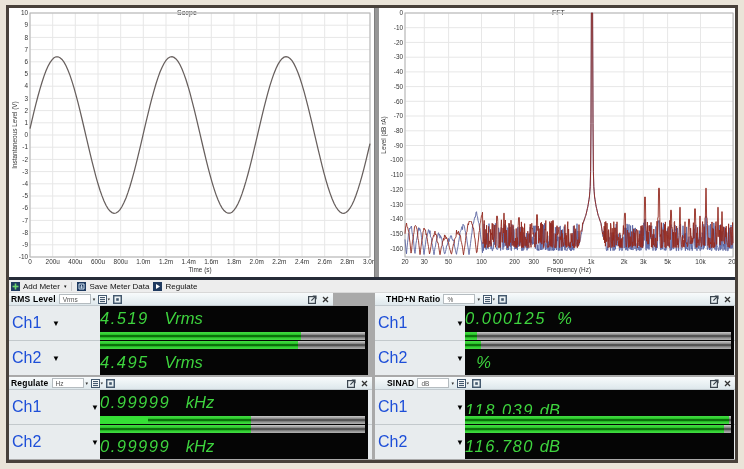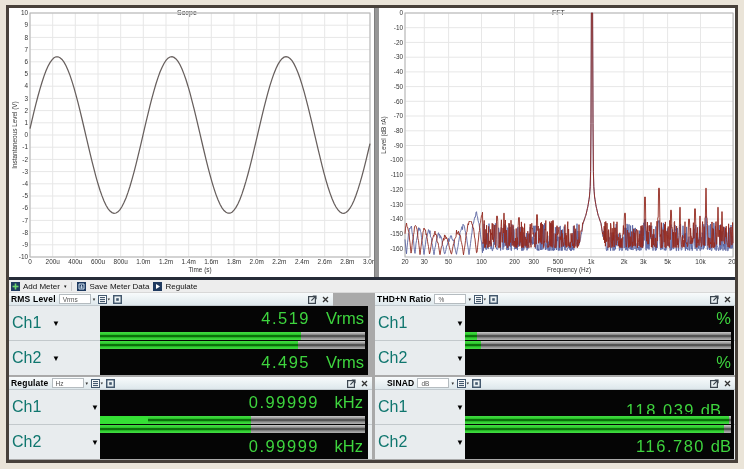--- a/index.html
+++ b/index.html
@@ -14,24 +14,24 @@
 .tsep { width:1px; height:9px; background:#c9c9c9; margin:0 3px; }
 #meters { position:absolute; left:0; top:285px; width:726px; height:167px; background:#a9a9a9; }
 .meter { position:absolute; background:#e8ecee; }
 .mhead { position:absolute; left:0; top:0; width:100%; height:13px; background:linear-gradient(180deg,#f8fbfc,#dee8ec); border-bottom:1px solid #c2cacf; display:flex; align-items:center; }
 .mtitle { font-weight:bold; font-size:8.5px; color:#000; letter-spacing:0.2px; }
 .dd { background:#fff; border:1px solid #b5bcc0; font-size:6.5px; color:#555; width:32px; height:10px; line-height:9px; padding-left:3px; margin-left:3px; }
 .ddarr { font-size:5px; color:#333; margin:0 3px 0 2px; }
 .hic { margin-right:3px; }
 .sp { flex:1; }
 .mlab { position:absolute; left:0; width:100%; }
-.chname { position:absolute; left:0; top:50%; transform:translateY(-50%); font-size:16px; color:#0f766e; }
+.chname { position:absolute; left:0; top:50%; transform:translateY(-50%); font-size:16px; color:#1d4ed8; }
 .charr { position:absolute; top:50%; transform:translateY(-50%); font-size:8px; color:#000; }
 .mblack { position:absolute; top:13px; height:69px; background:#050505; }
-.vrow { position:absolute; left:0; width:100%; display:flex; align-items:center; justify-content:flex-end; }
+.vrow { position:absolute; left:0; width:100%; display:flex; align-items:center; justify-content:flex-start;font-style:italic; }
 .val { color:#3ed43e; font-size:16.5px; letter-spacing:1.5px; }
 .unit { color:#3ed43e; font-size:16.5px; text-align:right; display:inline-block; }
 .barzone { position:absolute; left:0; width:100%; height:20px; background:#050505; }
 .track { position:absolute; left:0; height:8px; background:linear-gradient(180deg,#cbcbcb 0%,#929292 30%,#545454 44%,#545454 58%,#8d8d8d 72%,#b4b4b4 100%); }
 .gbar { position:absolute; left:0; height:8px; background:linear-gradient(180deg,#44dc44 0%,#2ecd2e 30%,#0a700a 44%,#0a700a 58%,#2ecd2e 72%,#44dc44 100%); }
 .gbright { position:absolute; height:8px; background:#35e035; }
 </style></head>
 <body>
 <div id="app">
 <div id="plots">
@@ -258,21 +258,21 @@
 <div class="track" style="top:11px;width:265px"></div>
             <div class="gbar" style="top:11px;width:198px"></div>
 </div>
 <div class="vrow" style="top:44px;height:25px;padding-right:4px">
             <span class="val">4.495</span>
             <span class="unit" style="width:54px">Vrms</span>
           </div>
 </div>
 </div>
       <div class="meter" style="left:366px;top:0px;width:360px;height:82px">
-<div class="mhead" style="padding-left:2px">
+<div class="mhead" style="padding-left:11px">
           <span class="mtitle">THD+N Ratio</span>
           <span class="dd">%</span>
           <span class="ddarr">▾</span>
           <svg class="hic" width="12" height="9" viewBox="0 0 12 9">
             <rect x="0.5" y="0.5" width="8" height="8" fill="#f8fafb" stroke="#44596e"></rect>
             <rect x="2" y="2" width="5" height="1.1" fill="#44596e"></rect>
             <rect x="2" y="4" width="5" height="1.1" fill="#44596e"></rect>
             <rect x="2" y="6" width="5" height="1.1" fill="#44596e"></rect>
             <path d="M9.6 3.6 L12 3.6 L10.8 5.6 Z" fill="#333"></path>
           </svg>
@@ -292,20 +292,21 @@
 <div class="mlab" style="top:13px;height:34px;">
           <span class="chname" style="padding-left:3px">Ch1</span>
           <span class="charr" style="right:271px">▼</span>
         </div>
 <div class="mlab" style="top:47px;height:35px;border-top:1px solid #c3c9cc">
           <span class="chname" style="padding-left:3px">Ch2</span>
           <span class="charr" style="right:271px">▼</span>
         </div>
 <div class="mblack" style="left:90px;width:269px">
 <div class="vrow" style="top:0;height:24px;padding-right:3px">
+            <span class="val">0.000125</span>
             <span class="unit" style="width:26px">%</span>
           </div>
 <div class="barzone" style="top:24px">
 <div class="track" style="top:2px;width:266px"></div>
             <div class="gbar" style="top:2px;width:12px"></div>
 <div class="track" style="top:11px;width:266px"></div>
             <div class="gbar" style="top:11px;width:16px"></div>
 </div>
 <div class="vrow" style="top:44px;height:25px;padding-right:3px">
             <span class="unit" style="width:26px">%</span>

